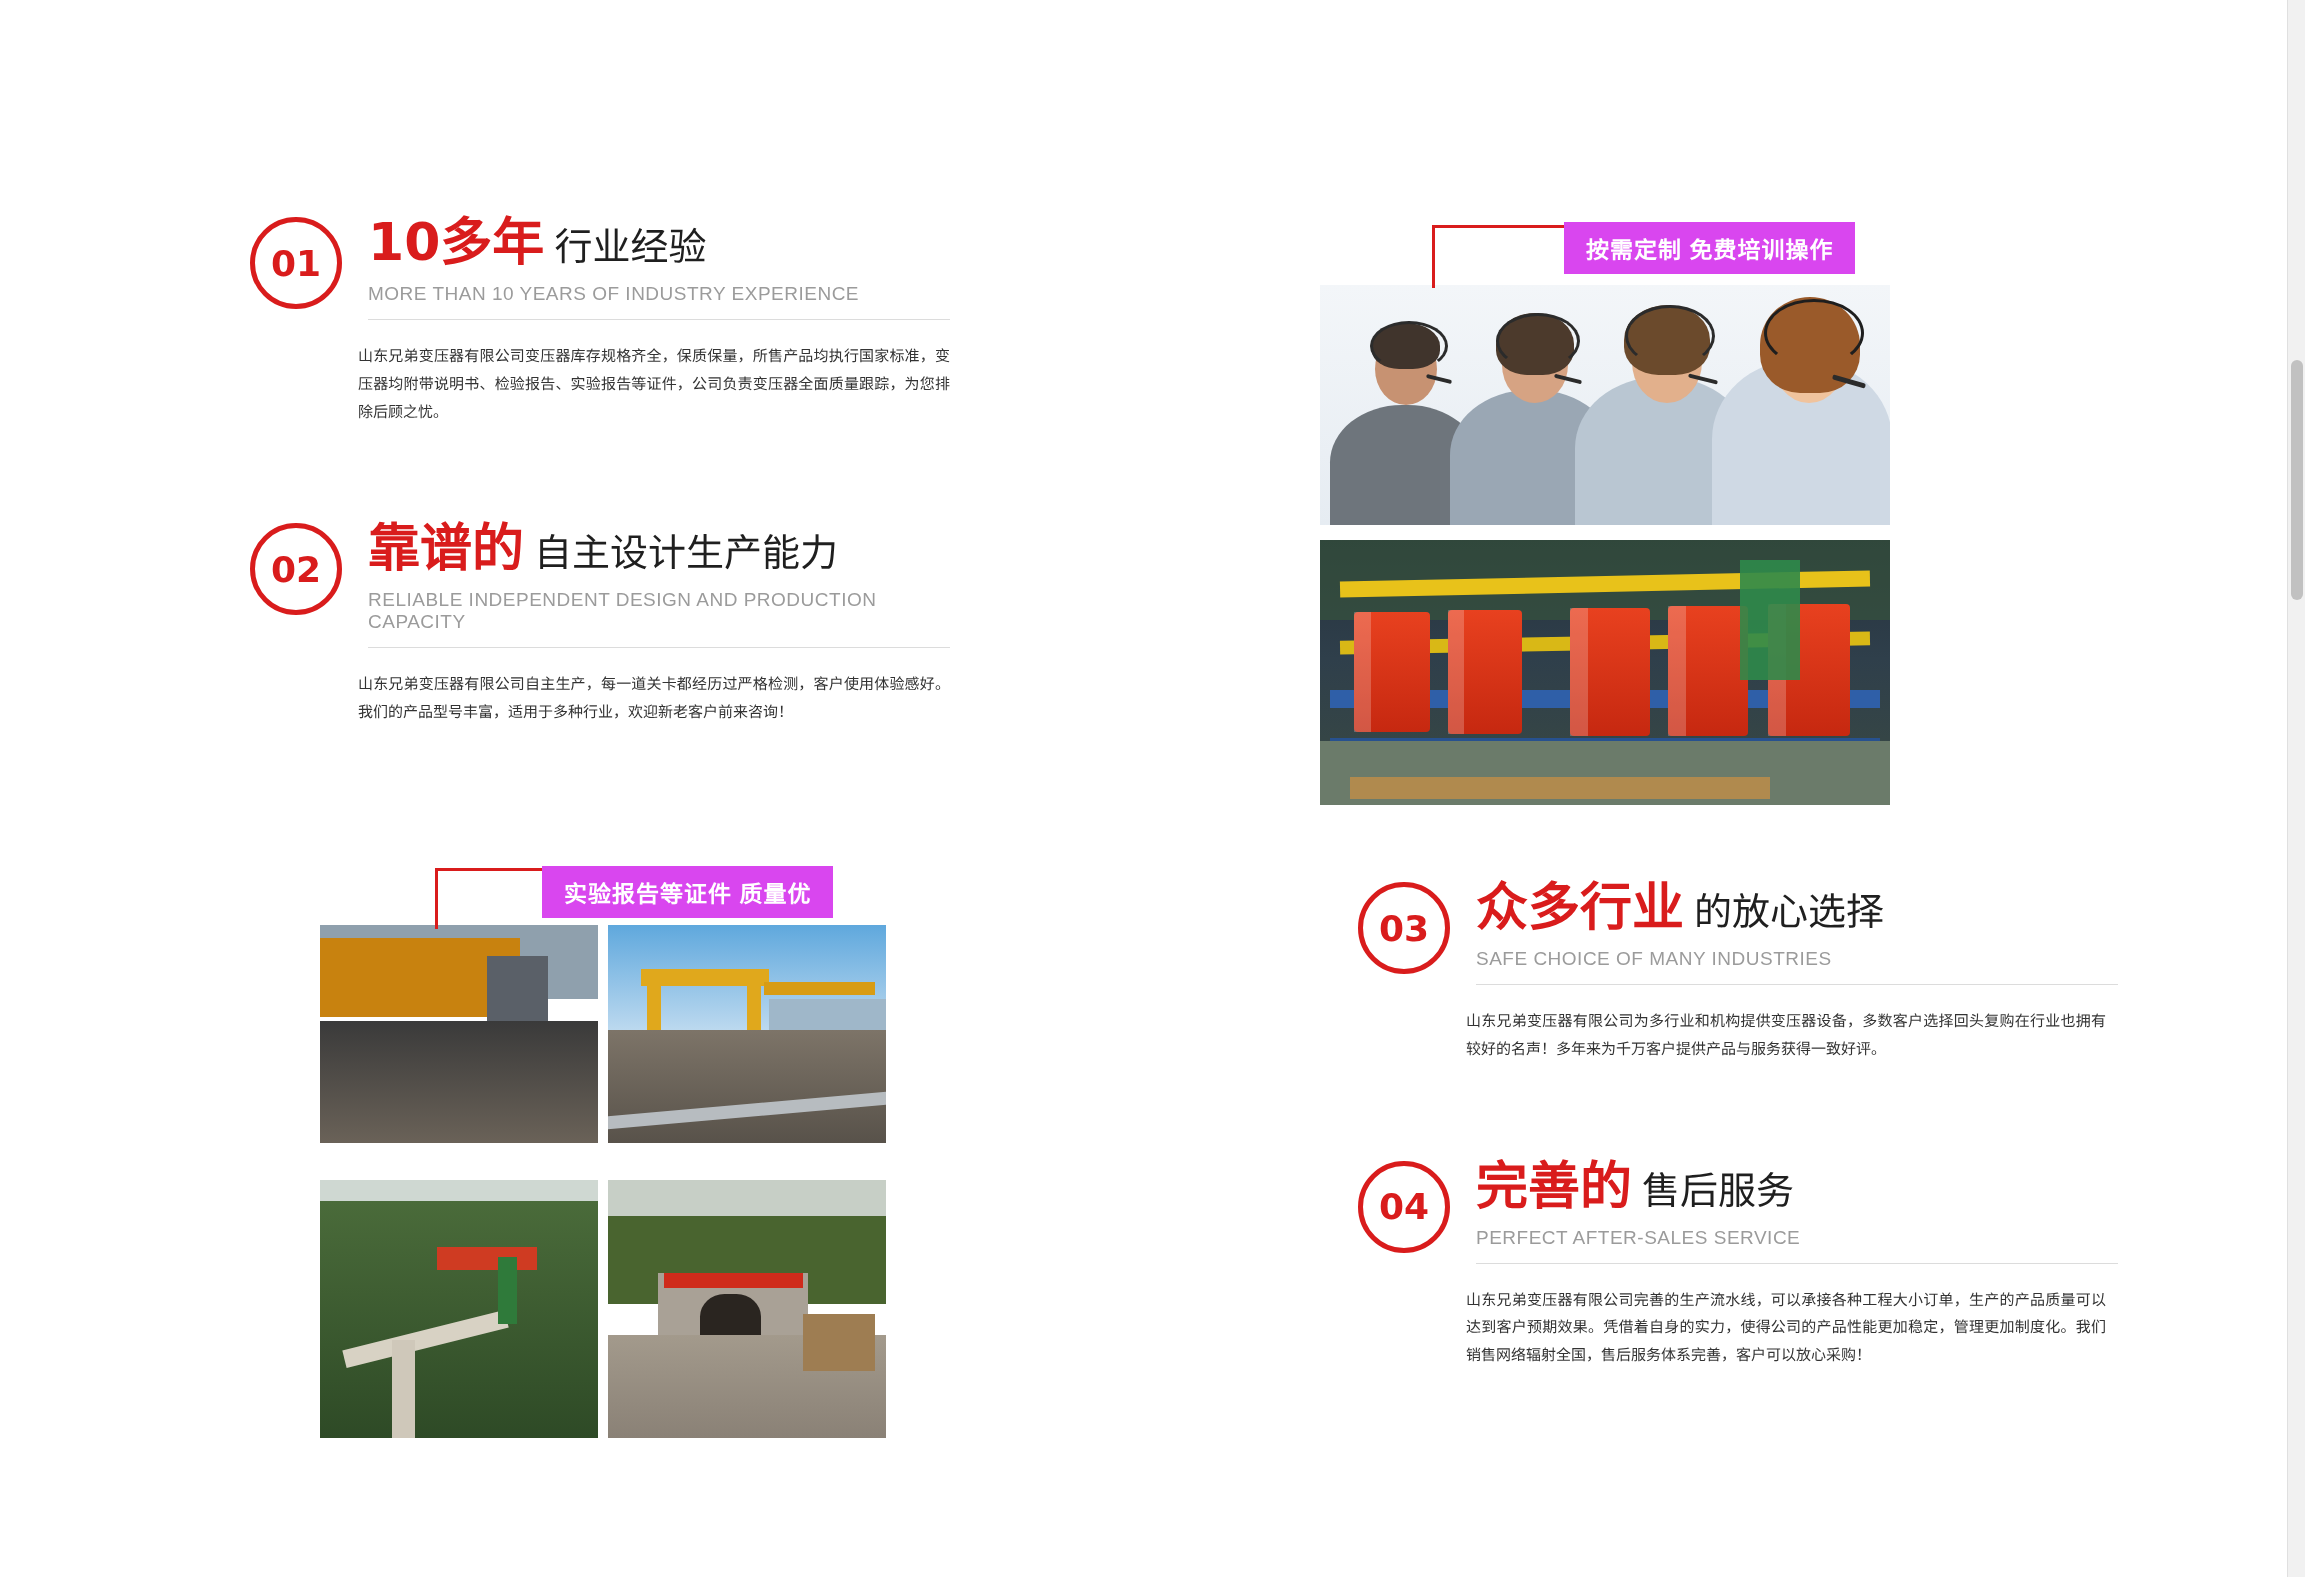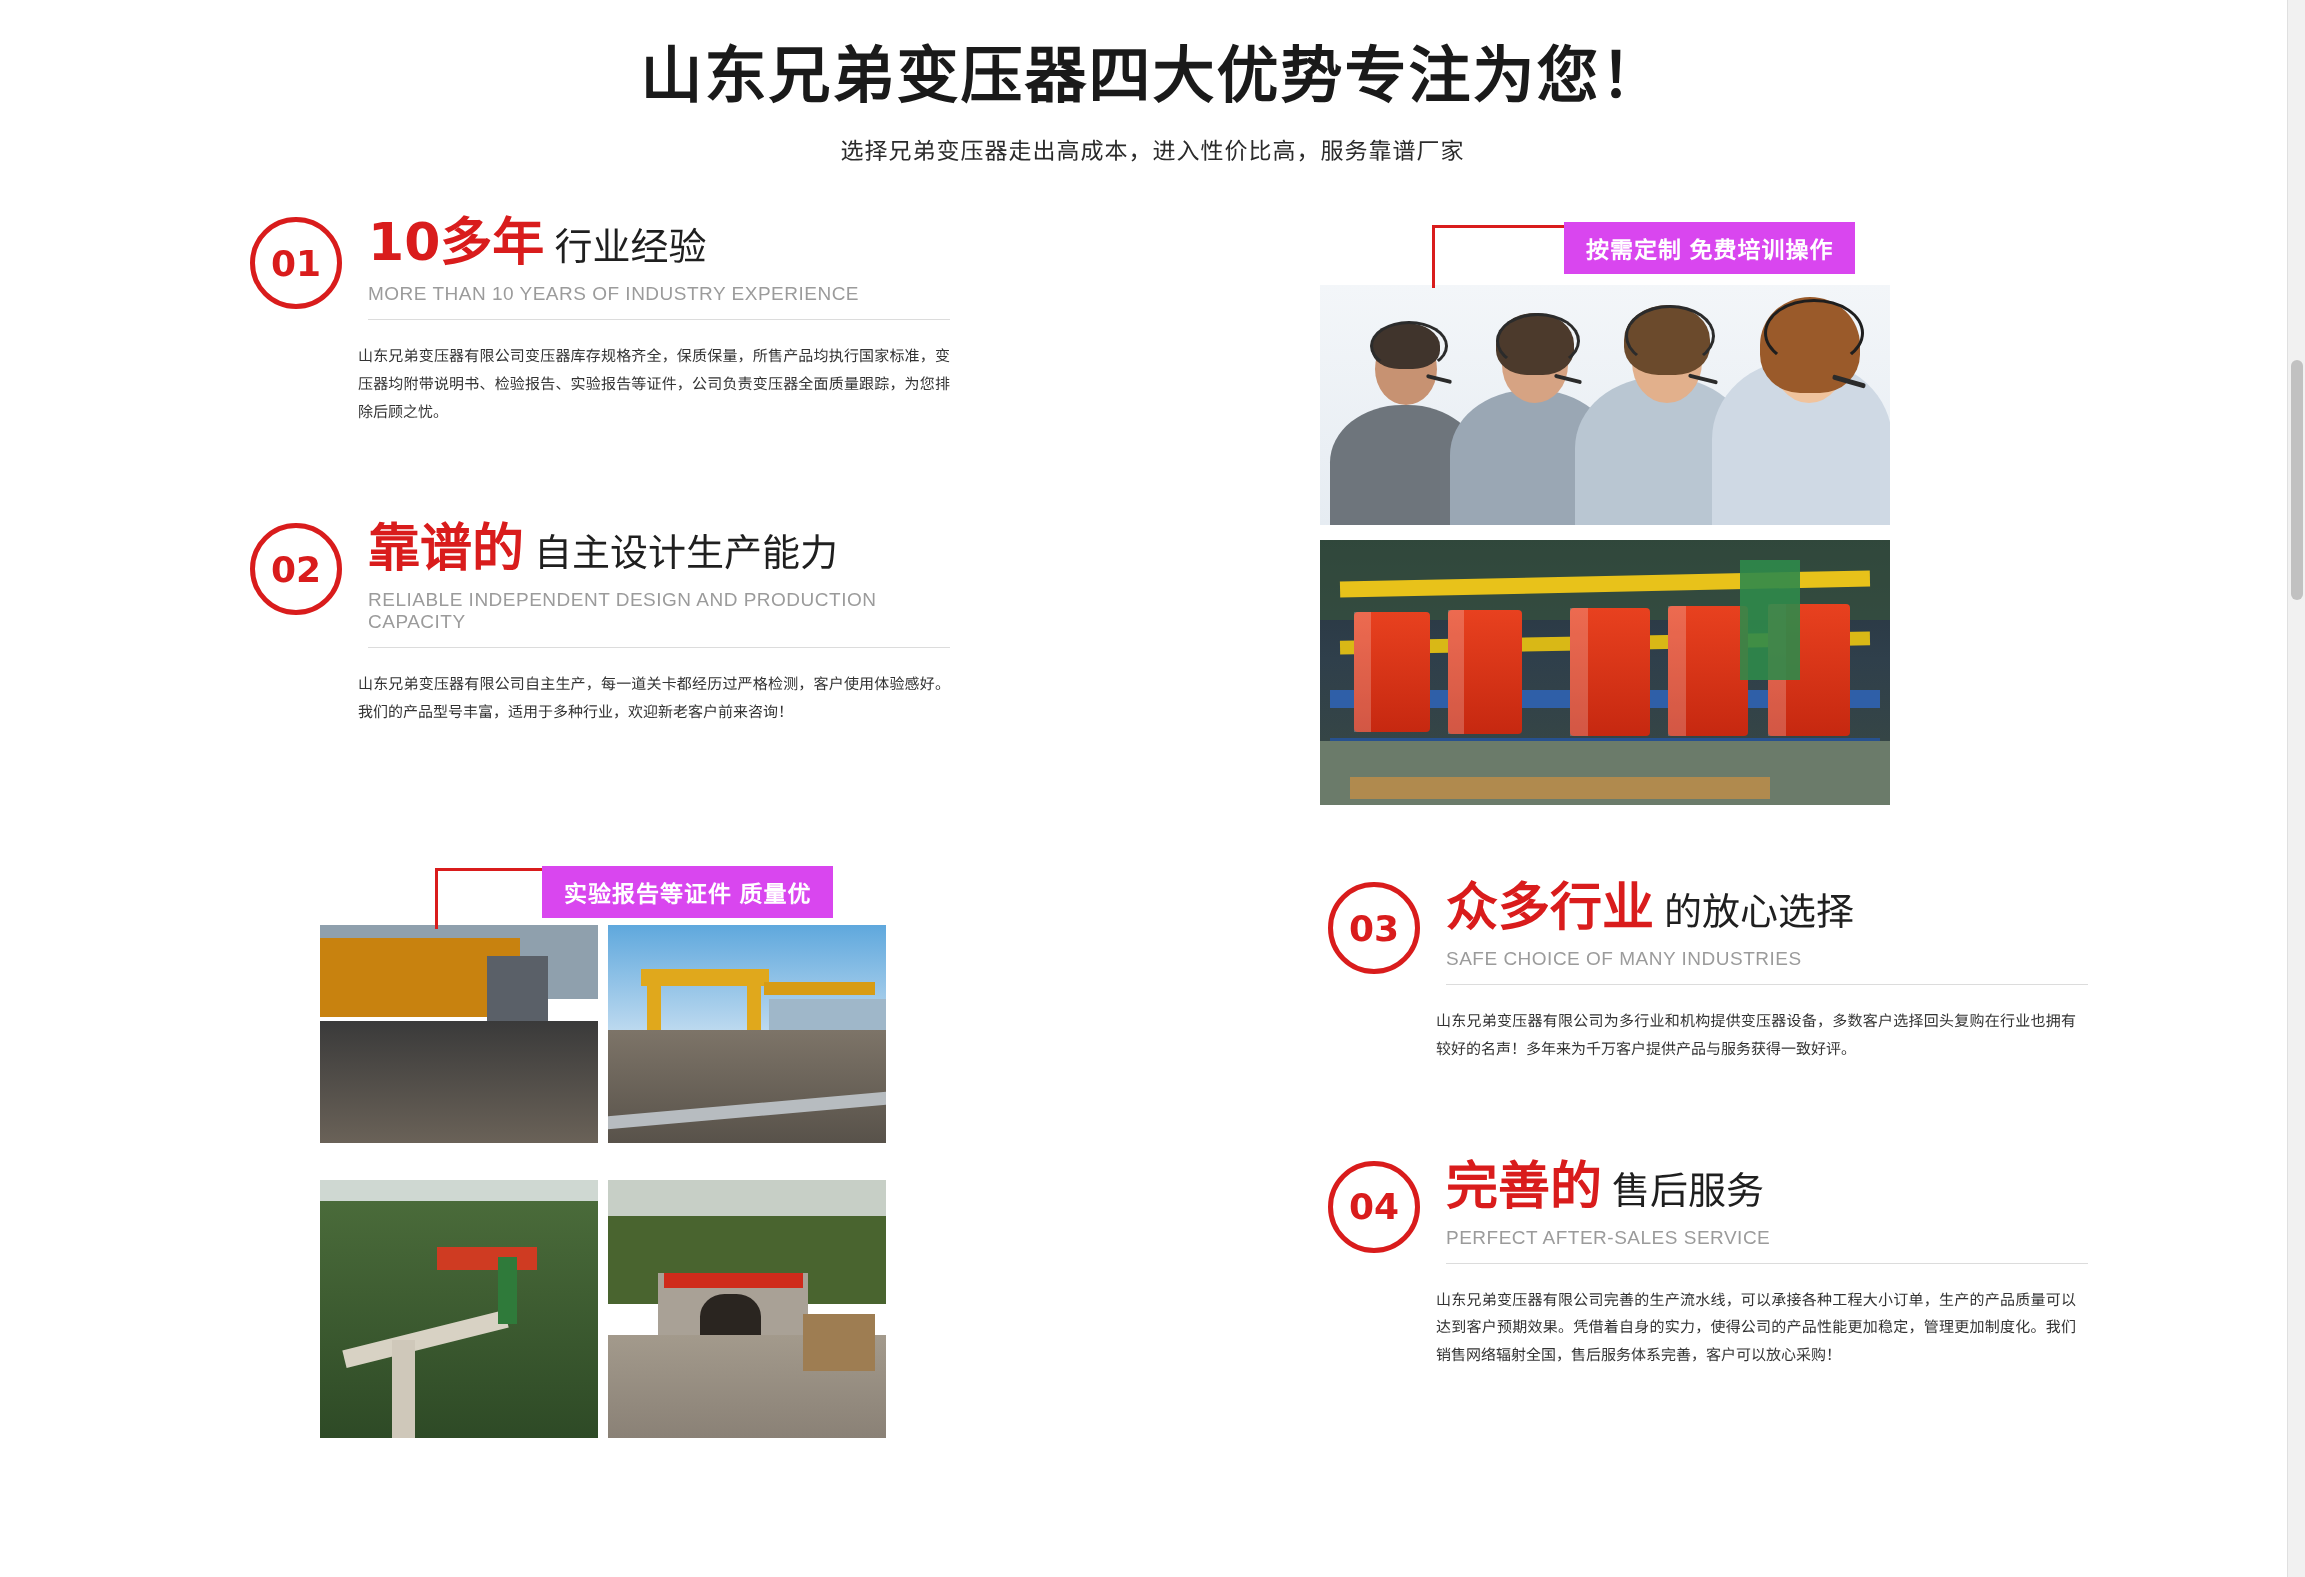--- a/index.html
+++ b/index.html
@@ -18,21 +18,21 @@
     font-size:62px;font-weight:bold;color:#1a1a1a;letter-spacing:2px;
     line-height:1.1;margin:0;
     font-family:"DejaVu Sans","Liberation Sans",sans-serif;
   }
   .sub-title{
     font-size:23px;color:#2b2b2b;margin-top:22px;letter-spacing:1px;
   }
 
   
   .col-left{position:absolute;left:250px;top:215px;width:700px;}
-  .col-right{position:absolute;left:1328px;top:880px;width:760px;}
+  .col-right{position:absolute;left:1358px;top:880px;width:760px;}
 
   .feature{position:relative;margin-bottom:10px;}
   .feature-head{display:flex;align-items:flex-start;}
   .badge{
     width:82px;height:82px;border-radius:50%;
     border:5px solid #d91c1c;color:#d91c1c;
     display:flex;align-items:center;justify-content:center;
     font-size:36px;font-weight:bold;flex:none;
     font-family:"DejaVu Sans","Liberation Sans",sans-serif;
     margin-top:2px;
@@ -101,24 +101,20 @@
   }
   .scroll-thumb{
     position:absolute;right:2px;top:360px;width:12px;height:240px;background:#c1c1c1;border-radius:6px;
   }
 </style>
 </head>
 <body>
 
 <div class="page">
 
-  <div class="header">
-    <h1 class="main-title">山东兄弟变压器四大优势专注为您！</h1>
-    <div class="sub-title">选择兄弟变压器走出高成本，进入性价比高，服务靠谱厂家</div>
-  </div>
 
   <div class="col-left">
 
     <div class="feature" style="margin-bottom:96px;">
       <div class="feature-head">
         <div class="badge">01</div>
         <div class="head-texts">
           <div class="head-line">
             <span class="hl-red">10多年</span>
             <span class="hl-dark">行业经验</span>

